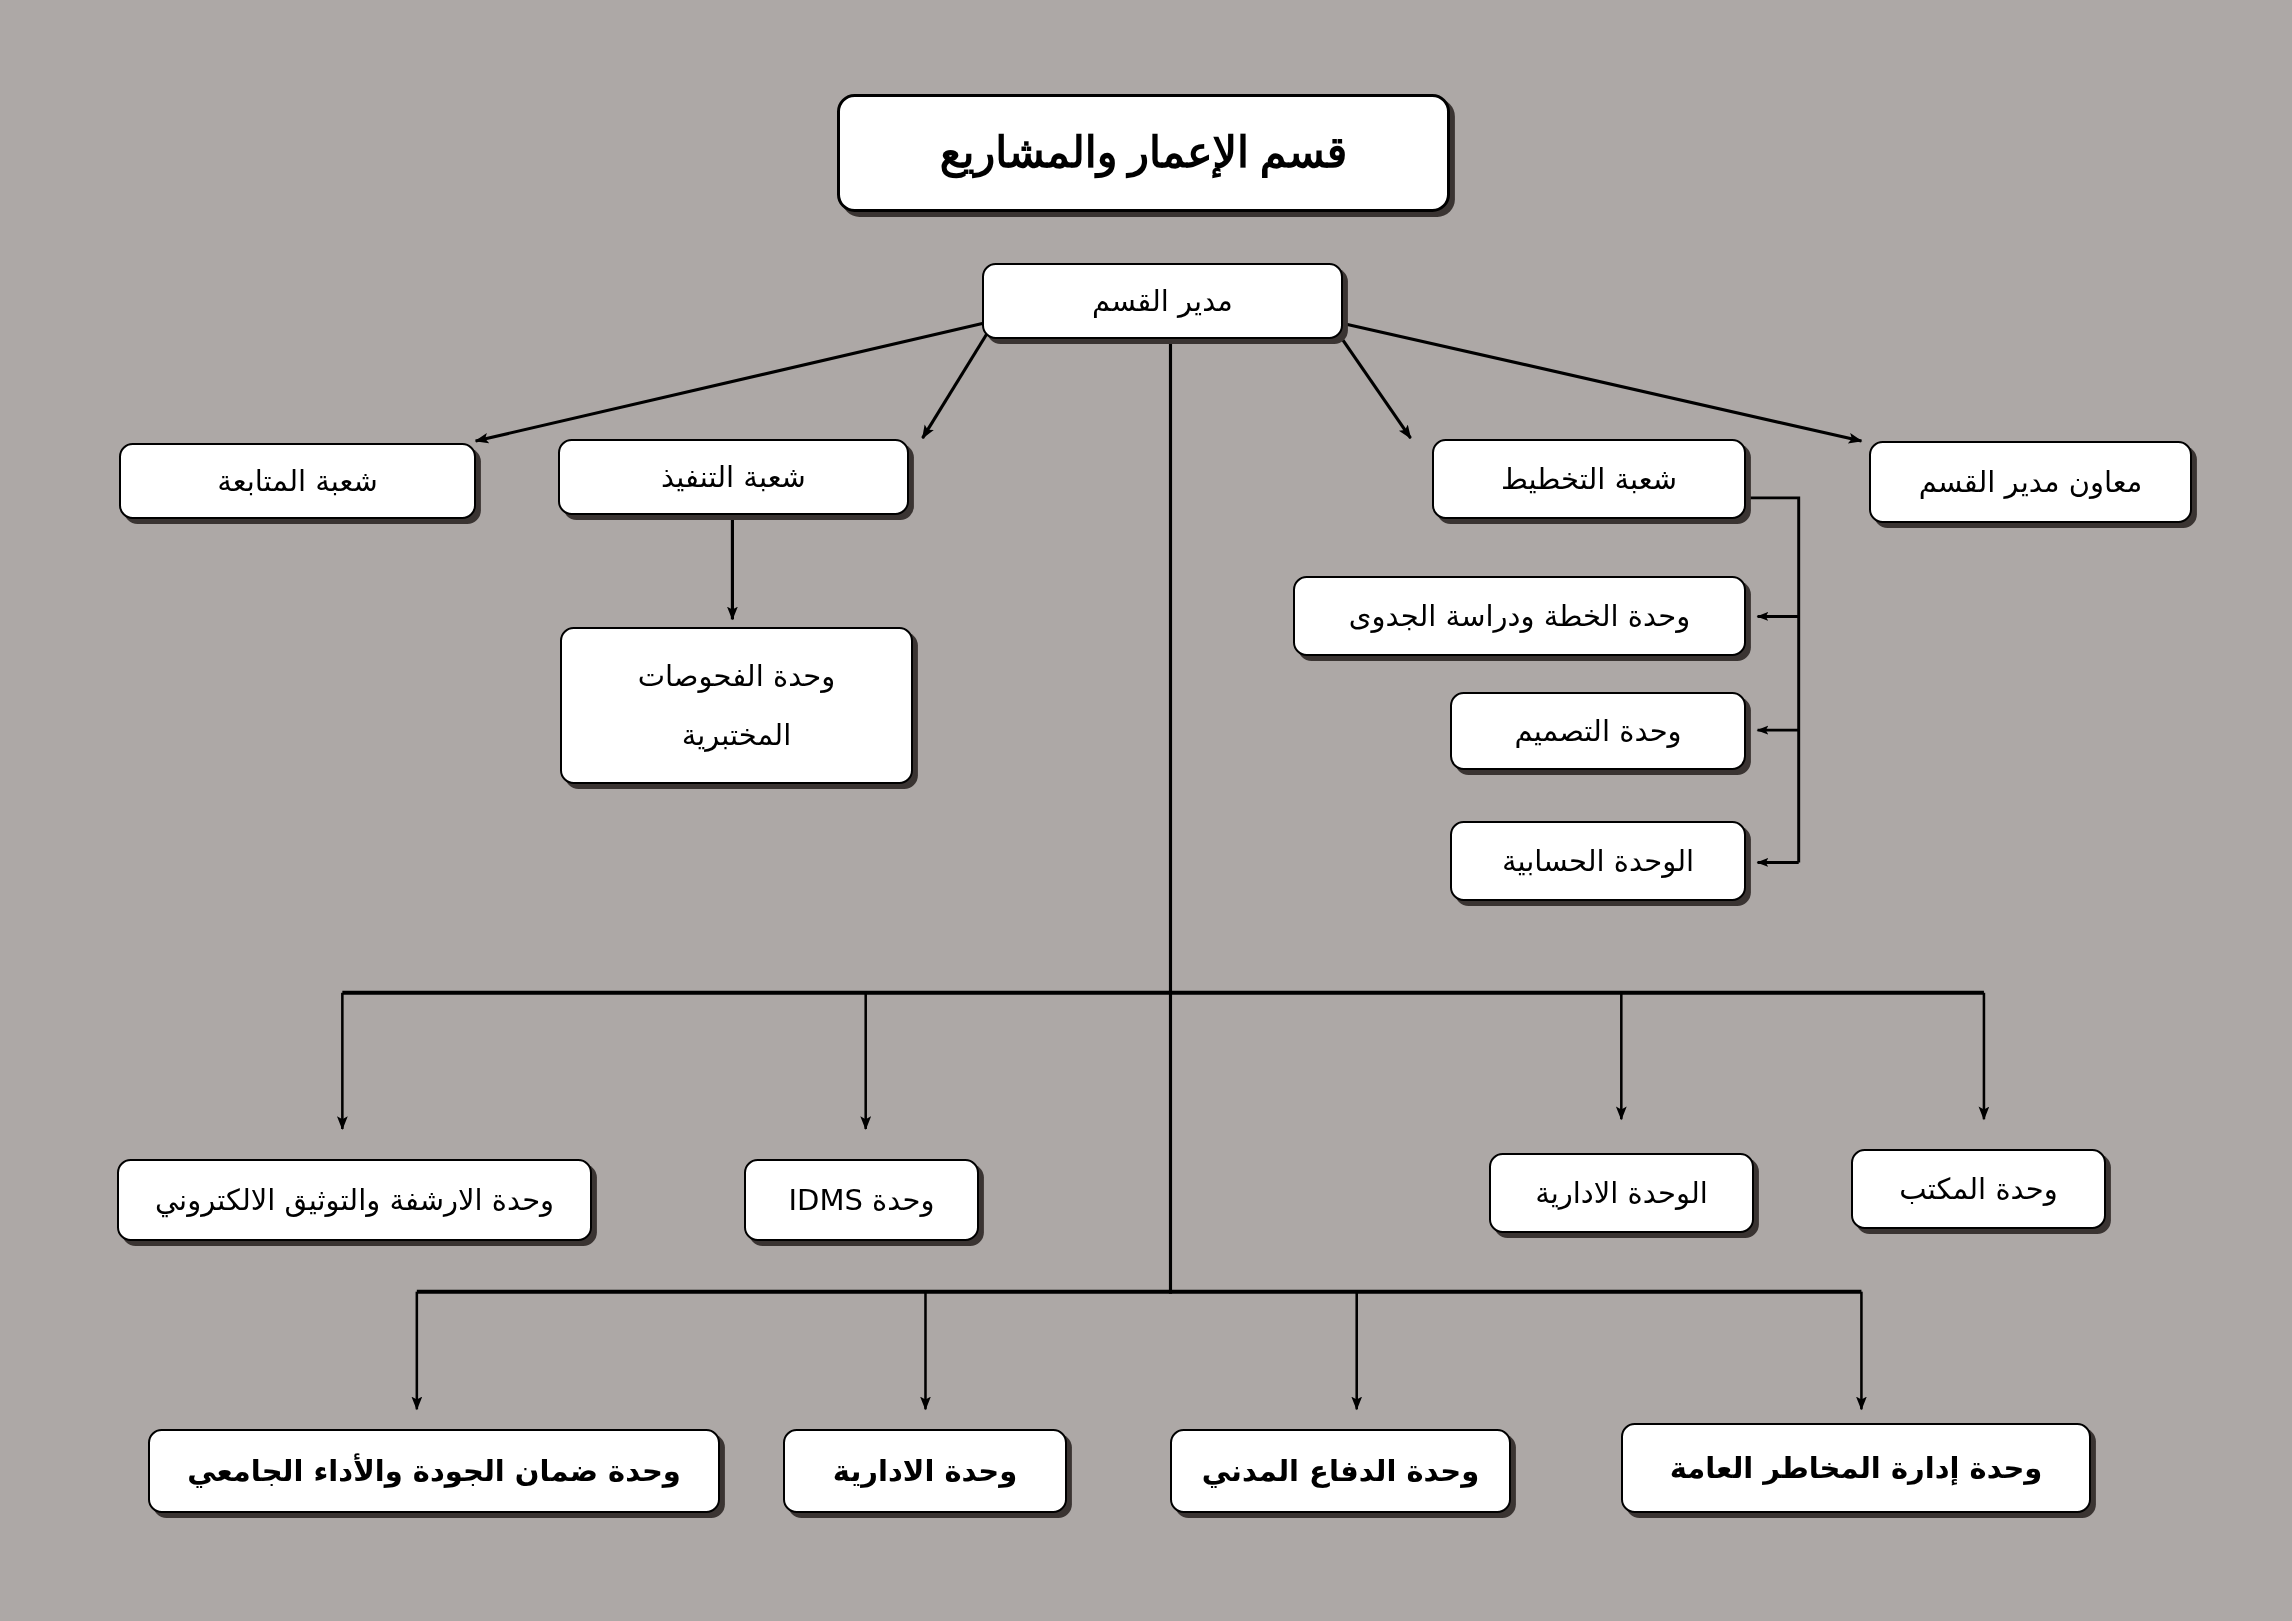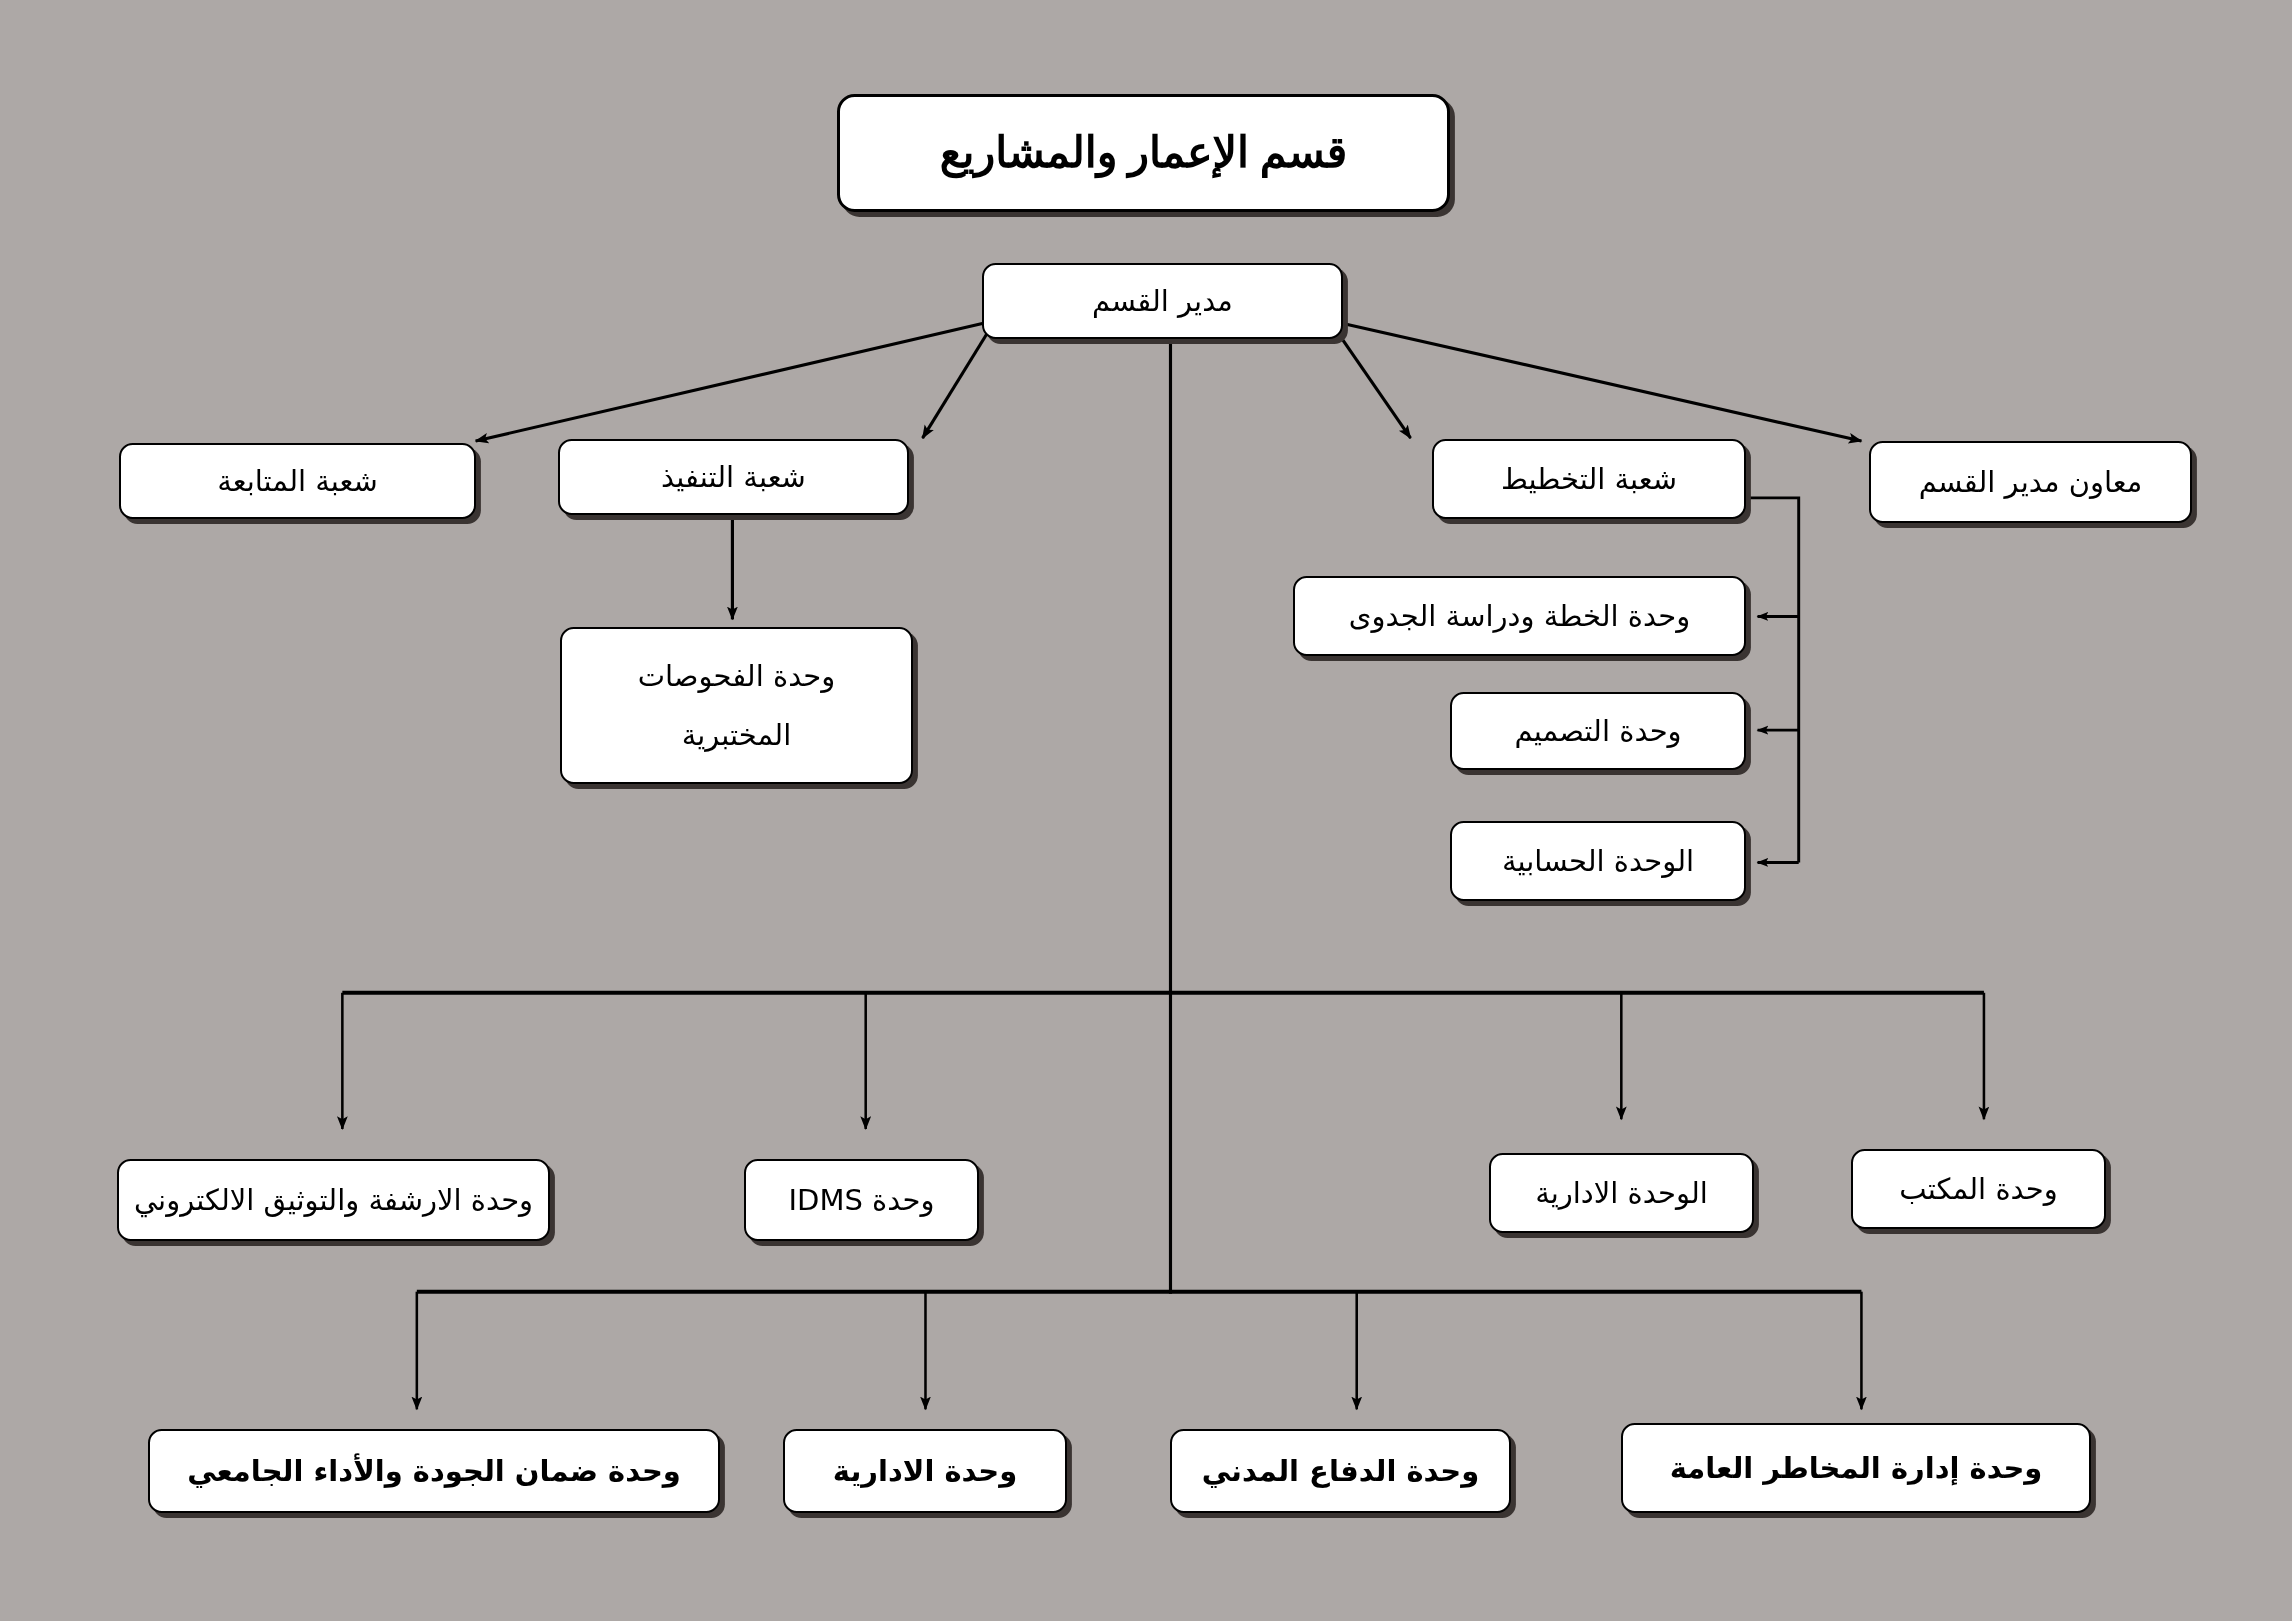--- a/index.html
+++ b/index.html
@@ -132,21 +132,21 @@
   </div>
 
   <div class="node" style="left:1294px; top:576px; width:453px; height:80px;">
     <span>وحدة الخطة ودراسة الجدوى</span>
   </div>
 
   <div class="node" style="left:1451px; top:821px; width:296px; height:80px;">
     <span>الوحدة الحسابية</span>
   </div>
 
-  <div class="node" style="left:118px; top:1159px; width:433px; height:82px;align-items:center;">
+  <div class="node" style="left:118px; top:1159px; width:475px; height:82px;align-items:center;">
     <span>وحدة الارشفة والتوثيق الالكتروني</span>
   </div>
 
   <div class="node" style="left:745px; top:1159px; width:235px; height:82px;">
     <span>وحدة IDMS</span>
   </div>
 
   <div class="node" style="left:1490px; top:1153px; width:265px; height:80px;">
     <span>الوحدة الادارية</span>
   </div>

